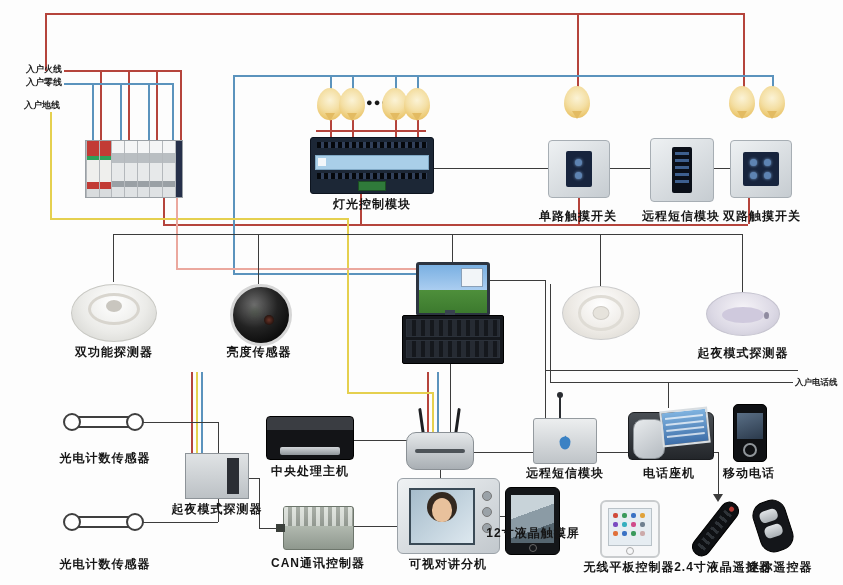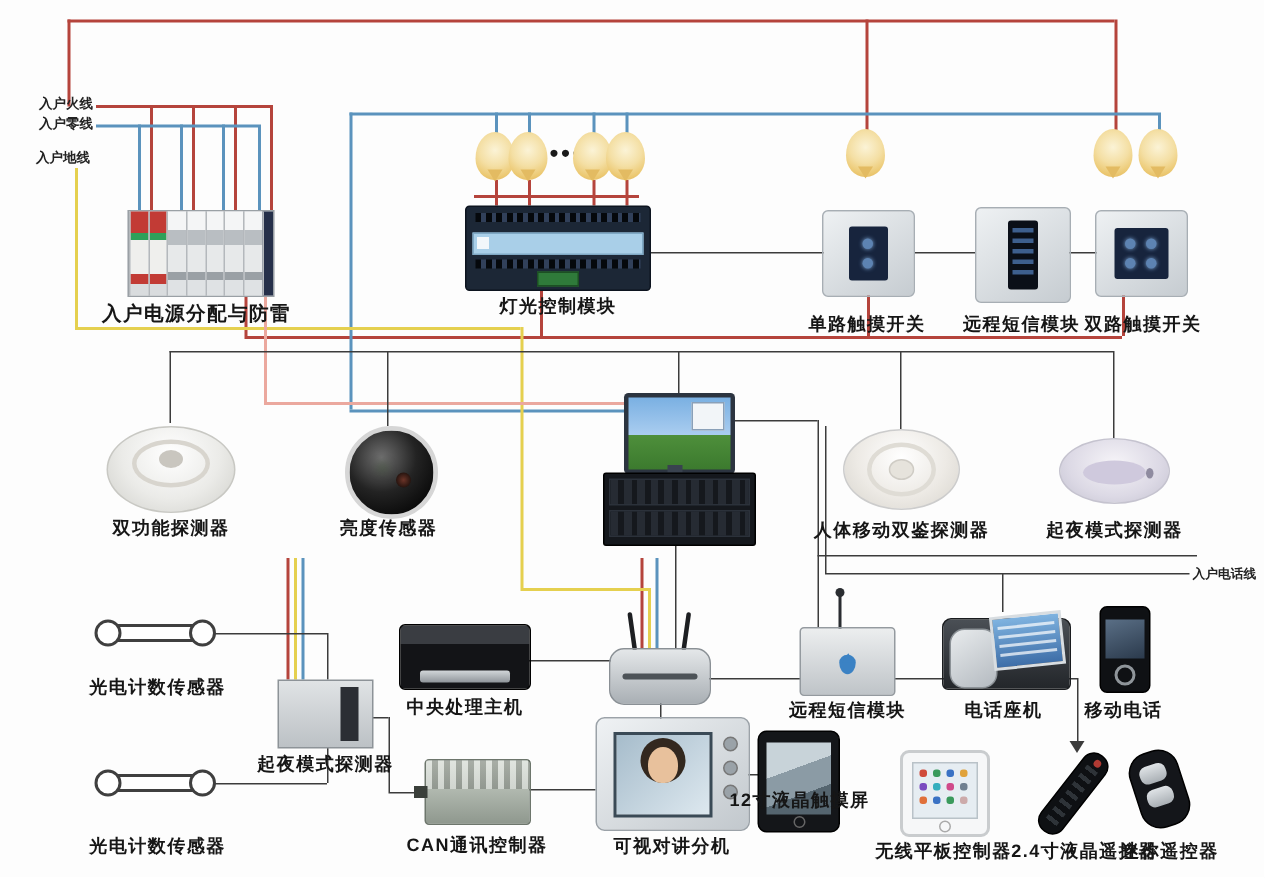--- a/index.html
+++ b/index.html
@@ -219,21 +219,20 @@
   <div class="dev breaker" style="left:85px;top:140px;width:96px;height:56px">
     <div class="bk red1"></div>
     <div class="bk red1"></div>
     <div class="bk std"></div>
     <div class="bk std"></div>
     <div class="bk std"></div>
     <div class="bk std"></div>
     <div class="bk std"></div>
     <div class="bk dark"></div>
   </div>
-  <div class="lbl" style="left:131px;top:200px;font-size:13px">入户电源分配与防雷</div>
 
   <div class="bulb" style="left:317px;top:88px"></div>
   <div class="bulb" style="left:339px;top:88px"></div>
   <div class="dots" style="left:366px;top:96px">●●●</div>
   <div class="bulb" style="left:382px;top:88px"></div>
   <div class="bulb" style="left:404px;top:88px"></div>
   <div class="bulb" style="left:564px;top:86px"></div>
   <div class="bulb" style="left:729px;top:86px"></div>
   <div class="bulb" style="left:759px;top:86px"></div>
 
@@ -285,21 +284,20 @@
         <div class="win"></div>
       </div>
   </div>
   <div class="dev stand" style="left:445px;top:310px;width:10px;height:5px"></div>
   <div class="dev rack" style="left:402px;top:315px;width:94px;height:41px">
     <div class="unit"></div>
     <div class="unit"></div>
   </div>
 
   <div class="dev pir" style="left:562px;top:286px;width:76px;height:52px"></div>
-  <div class="lbl" style="left:601px;top:345px">人体移动双鉴探测器</div>
 
   <div class="dev night" style="left:706px;top:292px;width:72px;height:42px"></div>
   <div class="lbl" style="left:743px;top:345px">起夜模式探测器</div>
 
   <div class="lbl-sm" style="left:846px;top:364px;font-size:8.5px">广域网</div>
   <div class="lbl-sm" style="left:795px;top:377px;font-size:8.5px">入户电话线</div>
 
   <div class="bbar" style="left:74px;top:416px;width:56px"></div>
   <div class="bcir" style="left:63px;top:413px"></div>
   <div class="bcir" style="left:126px;top:413px"></div>

